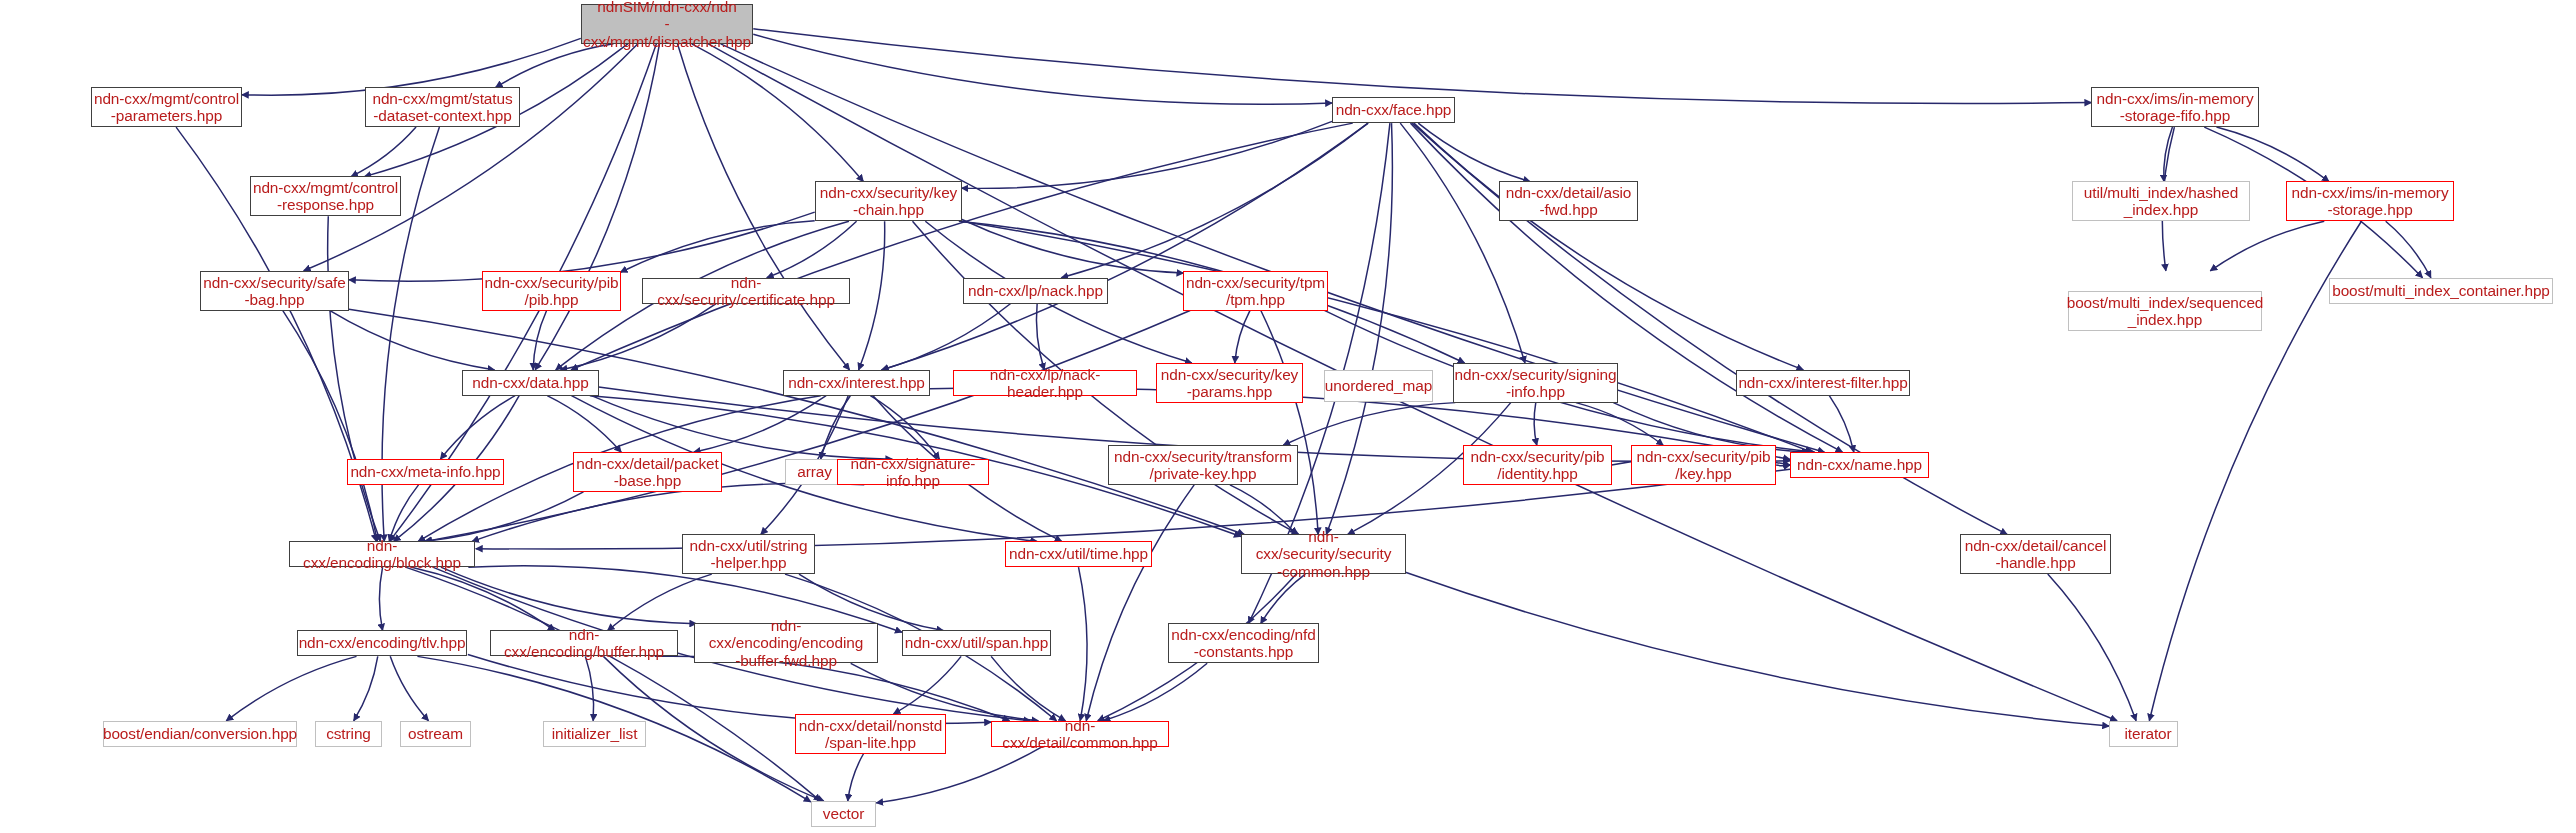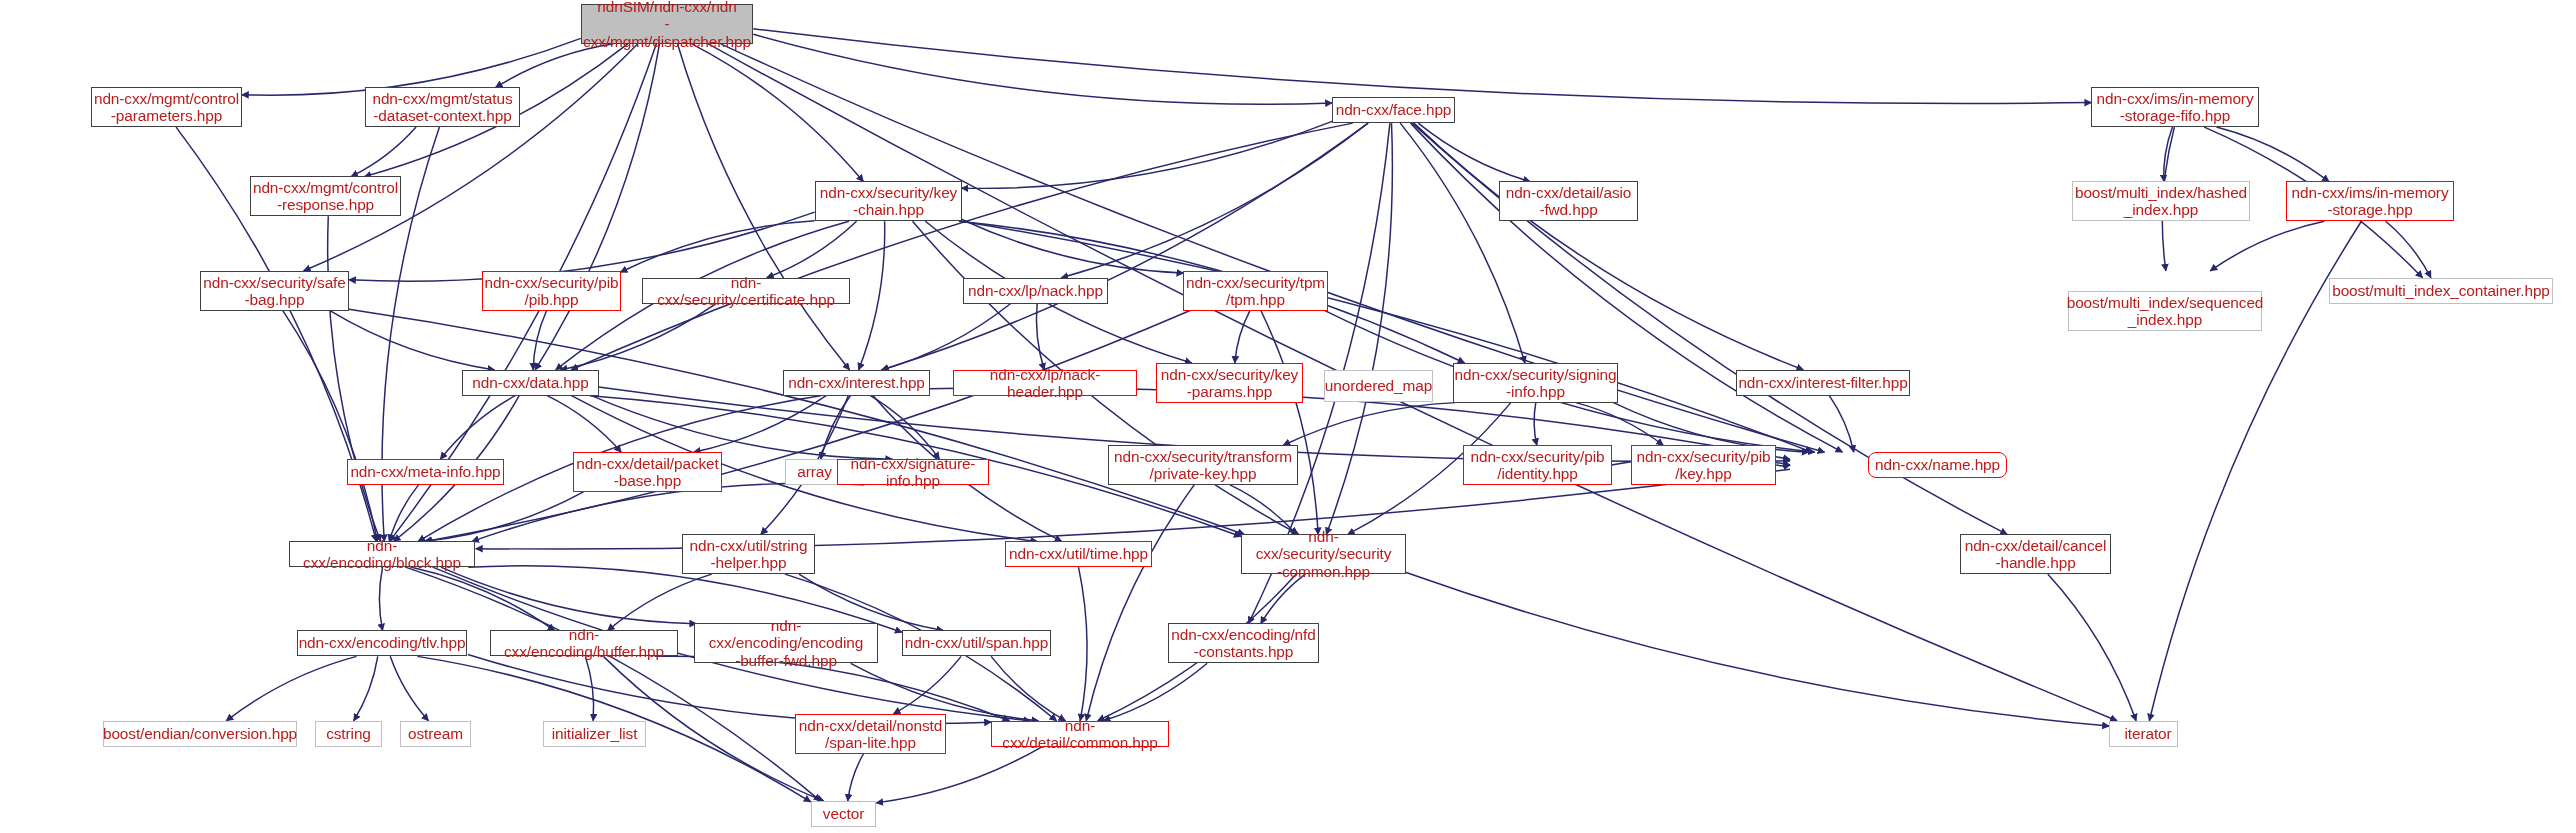--- a/index.html
+++ b/index.html
@@ -172,21 +172,21 @@
 -dataset-context.hpp</div>
       <div class="node n-black" style="left: 1332px; top: 97px; width: 123px; height: 26px;">ndn-cxx/face.hpp</div>
       <div class="node n-black" style="left: 2091px; top: 87px; width: 168px; height: 40px;">ndn-cxx/ims/in-memory
 -storage-fifo.hpp</div>
       <div class="node n-black" style="left: 250px; top: 176px; width: 151px; height: 40px;">ndn-cxx/mgmt/control
 -response.hpp</div>
       <div class="node n-black" style="left: 815px; top: 181px; width: 147px; height: 40px;">ndn-cxx/security/key
 -chain.hpp</div>
       <div class="node n-black" style="left: 1499px; top: 181px; width: 139px; height: 40px;">ndn-cxx/detail/asio
 -fwd.hpp</div>
-      <div class="node n-gray" style="left: 2072px; top: 181px; width: 178px; height: 40px;">boost/multi_index/hashed
+      <div class="node n-gray" style="left: 2072px; top: 181px; width: 178px; height: 40px;">util/multi_index/hashed
 _index.hpp</div>
       <div class="node n-red" style="left: 2286px; top: 181px; width: 168px; height: 40px;">ndn-cxx/ims/in-memory
 -storage.hpp</div>
       <div class="node n-black" style="left: 200px; top: 271px; width: 149px; height: 40px;">ndn-cxx/security/safe
 -bag.hpp</div>
       <div class="node n-red" style="left: 482px; top: 271px; width: 139px; height: 40px;">ndn-cxx/security/pib
 /pib.hpp</div>
       <div class="node n-black" style="left: 642px; top: 278px; width: 208px; height: 26px;">ndn-cxx/security/certificate.hpp</div>
       <div class="node n-black" style="left: 963px; top: 278px; width: 145px; height: 26px;">ndn-cxx/lp/nack.hpp</div>
       <div class="node n-red" style="left: 1183px; top: 271px; width: 145px; height: 40px;">ndn-cxx/security/tpm
@@ -207,21 +207,21 @@
       <div class="node n-red" style="left: 573px; top: 452px; width: 149px; height: 40px;">ndn-cxx/detail/packet
 -base.hpp</div>
       <div class="node n-gray" style="left: 785px; top: 459px; width: 59px; height: 26px;">array</div>
       <div class="node n-red" style="left: 837px; top: 459px; width: 152px; height: 26px;">ndn-cxx/signature-info.hpp</div>
       <div class="node n-black" style="left: 1108px; top: 445px; width: 190px; height: 40px;">ndn-cxx/security/transform
 /private-key.hpp</div>
       <div class="node n-red" style="left: 1463px; top: 445px; width: 149px; height: 40px;">ndn-cxx/security/pib
 /identity.hpp</div>
       <div class="node n-red" style="left: 1631px; top: 445px; width: 145px; height: 40px;">ndn-cxx/security/pib
 /key.hpp</div>
-      <div class="node n-red" style="left: 1868px; top: 452px; width: 139px; height: 26px; border-radius: 8px;">ndn-cxx/name.hpp</div>
+      <div class="node n-red" style="left: 1790px; top: 452px; width: 139px; height: 26px;">ndn-cxx/name.hpp</div>
       <div class="node n-black" style="left: 289px; top: 541px; width: 186px; height: 26px;">ndn-cxx/encoding/block.hpp</div>
       <div class="node n-black" style="left: 682px; top: 534px; width: 133px; height: 40px;">ndn-cxx/util/string
 -helper.hpp</div>
       <div class="node n-red" style="left: 1005px; top: 541px; width: 147px; height: 26px;">ndn-cxx/util/time.hpp</div>
       <div class="node n-black" style="left: 1241px; top: 534px; width: 165px; height: 40px;">ndn-cxx/security/security
 -common.hpp</div>
       <div class="node n-black" style="left: 1960px; top: 534px; width: 151px; height: 40px;">ndn-cxx/detail/cancel
 -handle.hpp</div>
       <div class="node n-black" style="left: 297px; top: 630px; width: 170px; height: 26px;">ndn-cxx/encoding/tlv.hpp</div>
       <div class="node n-black" style="left: 490px; top: 630px; width: 188px; height: 26px;">ndn-cxx/encoding/buffer.hpp</div>

